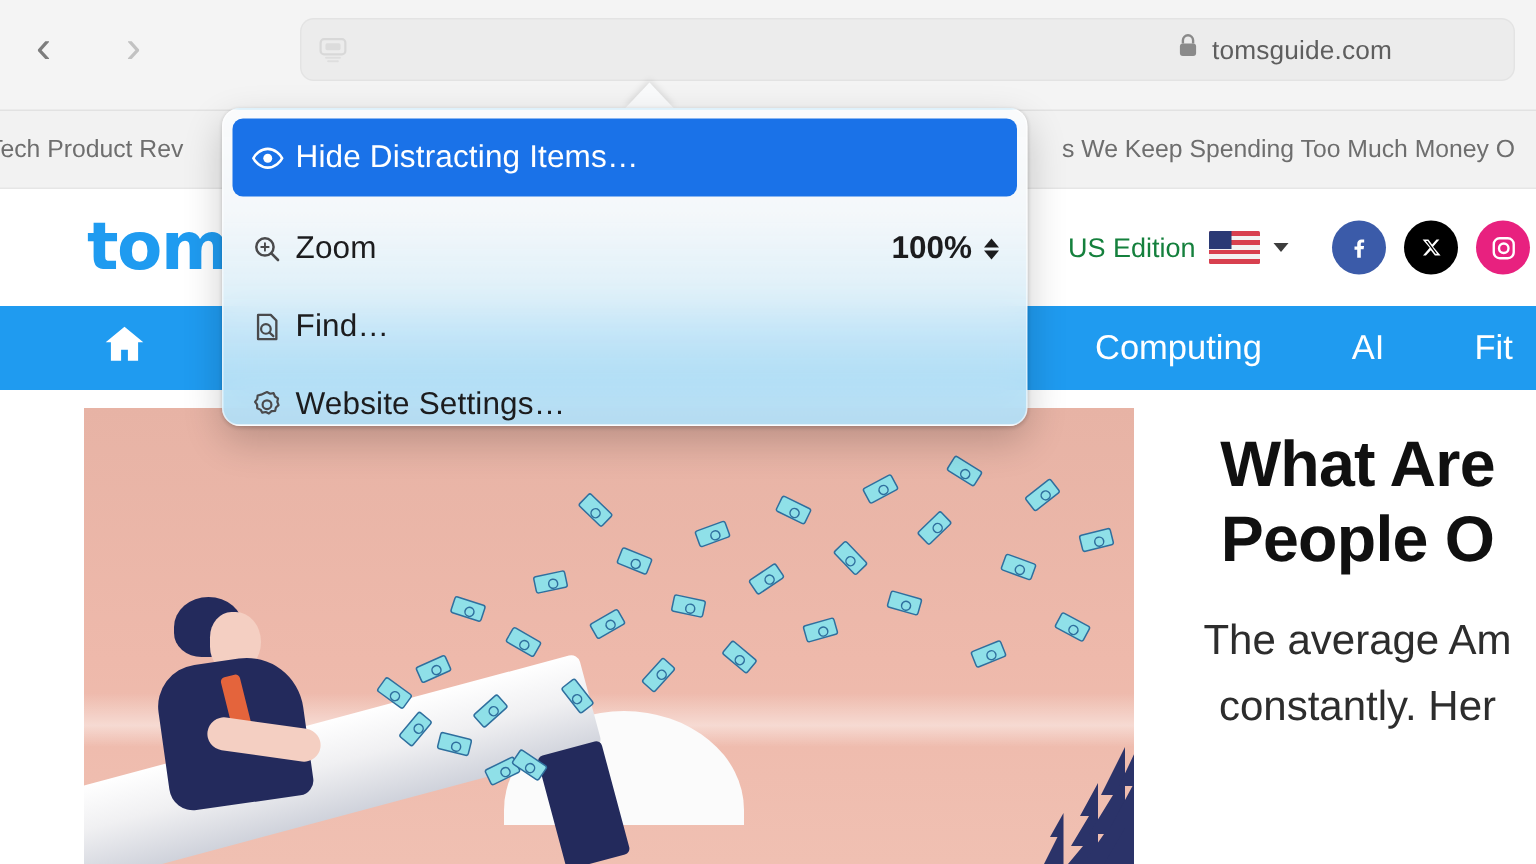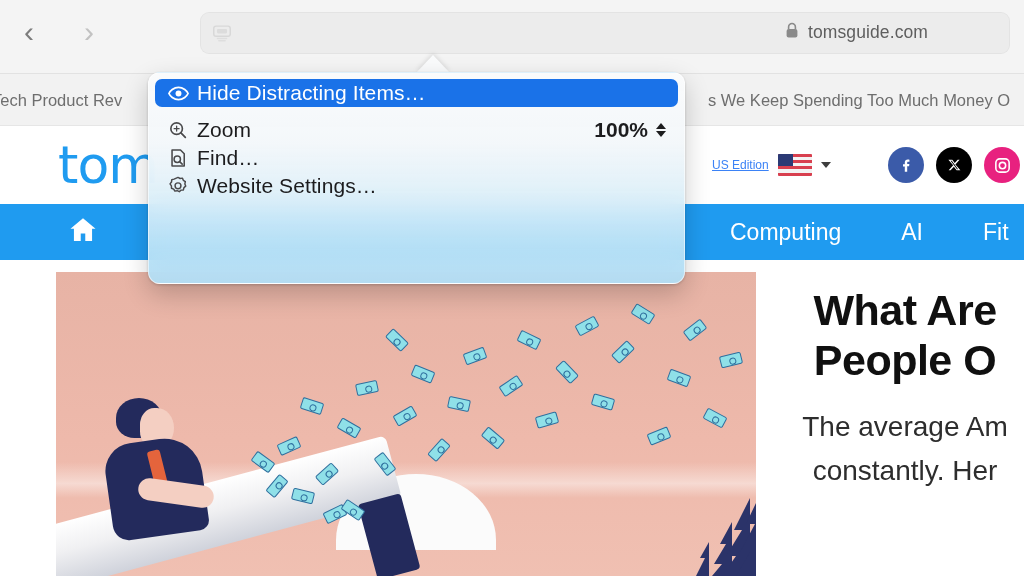--- a/index.html
+++ b/index.html
@@ -56,28 +56,28 @@
   }
   .banner-left  { left: -8px; }
   .banner-right { left: 708px; }
 
   .page-masthead {
     position: relative; height: 78px; background: #ffffff;
     display: flex; align-items: center;
   }
   .site-logo {
     position: absolute; left: 58px; top: 50%; transform: translateY(-50%);
-    font-size: 52px; font-weight: 400; color: #1f9bf0; letter-spacing: -1px;
+    font-size: 44px; font-weight: 700; color: #1f9bf0; letter-spacing: -1px;
     font-family: "DejaVu Sans", sans-serif;
   }
   .edition-picker {
     position: absolute; left: 712px; top: 50%; transform: translateY(-50%);
     display: flex; align-items: center; gap: 9px;
   }
-  .edition-label { font-size: 12px; color: #3b82f6; text-decoration: underline; }
+  .edition-label { font-size: 18px; color: #15803d; }
   .flag { width: 34px; height: 22px; position: relative; overflow: hidden; border-radius: 1px; }
   .flag .stripes { position: absolute; inset: 0;
     background: repeating-linear-gradient(to bottom, #d8404f 0 3.1px, #f3f3f3 3.1px 6.2px); }
   .flag .canton { position: absolute; left: 0; top: 0; width: 15px; height: 11.6px; background: #2b3a75; }
   .caret-down { width: 0; height: 0; border-left: 5px solid transparent; border-right: 5px solid transparent; border-top: 6px solid #3d3d3d; }
 
   .social-row { position: absolute; left: 888px; top: 50%; transform: translateY(-50%); display: flex; gap: 12px; }
   .social-dot { width: 36px; height: 36px; border-radius: 50%; display: flex; align-items: center; justify-content: center; }
   .s-fb { background: #3b5ba9; }
   .s-x  { background: #000000; }
@@ -151,21 +151,21 @@
     overflow: hidden;
   }
   .popover-arrow {
     position: absolute; left: 416px; top: 55px; width: 0; height: 0;
     border-left: 17px solid transparent; border-right: 17px solid transparent;
     border-bottom: 18px solid #fafbfc;
     filter: drop-shadow(0 -2px 2px rgba(0,0,0,.10));
   }
   .menu-item {
     position: relative; display: flex; align-items: center;
-    height: 28px; margin: 0 6px; padding: 0 12px; border-radius: 7px;
+    height: 52px; margin: 0 6px; padding: 0 12px; border-radius: 7px;
   }
   .menu-item.first { margin-top: 6px; }
   .menu-item.selected { background: #1a72e8; }
   .mi-icon { width: 30px; display: flex; align-items: center; justify-content: flex-start; flex: 0 0 30px; }
   .mi-label { font-size: 21px; color: #1c1c1e; letter-spacing: .1px; }
   .menu-item.selected .mi-label { color: #ffffff; }
   .mi-value { margin-left: auto; display: flex; align-items: center; gap: 8px; font-size: 21px; color: #1c1c1e; font-weight: 600; }
   .stepper { display: flex; flex-direction: column; gap: 2px; align-items: center; }
   .stepper i { display: block; width: 0; height: 0; border-left: 5px solid transparent; border-right: 5px solid transparent; }
   .stepper .up { border-bottom: 6px solid #1c1c1e; }

